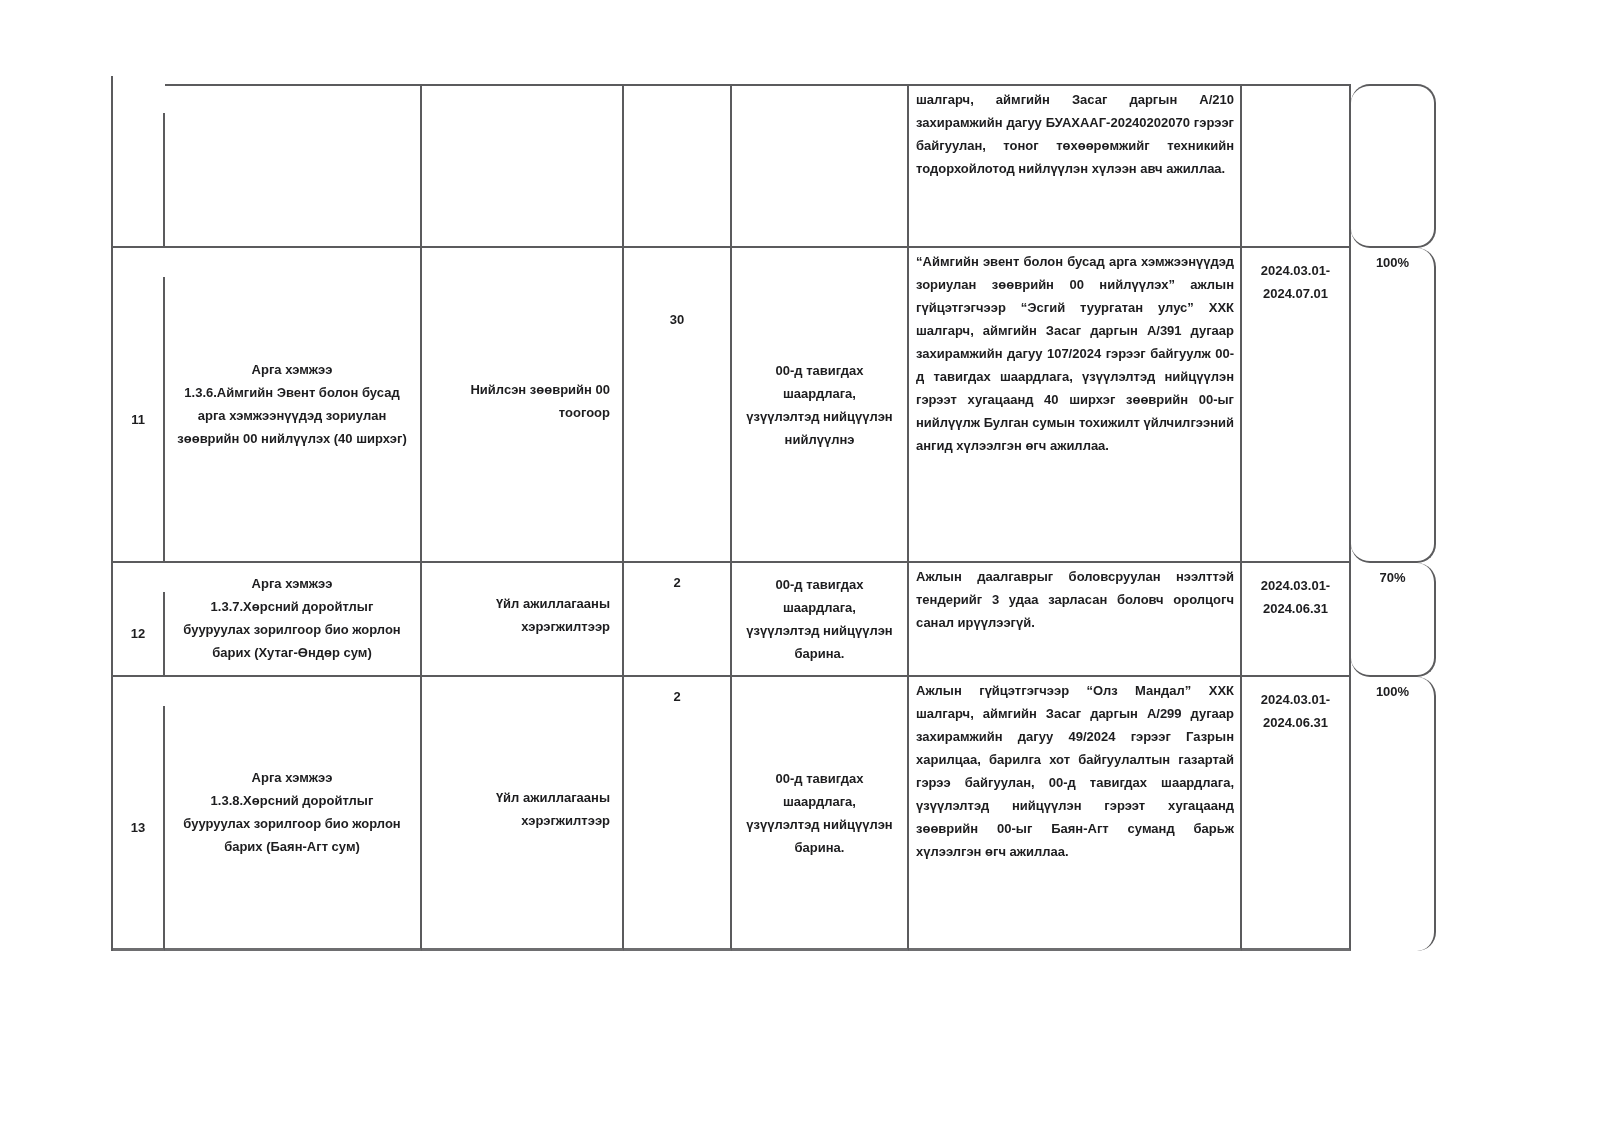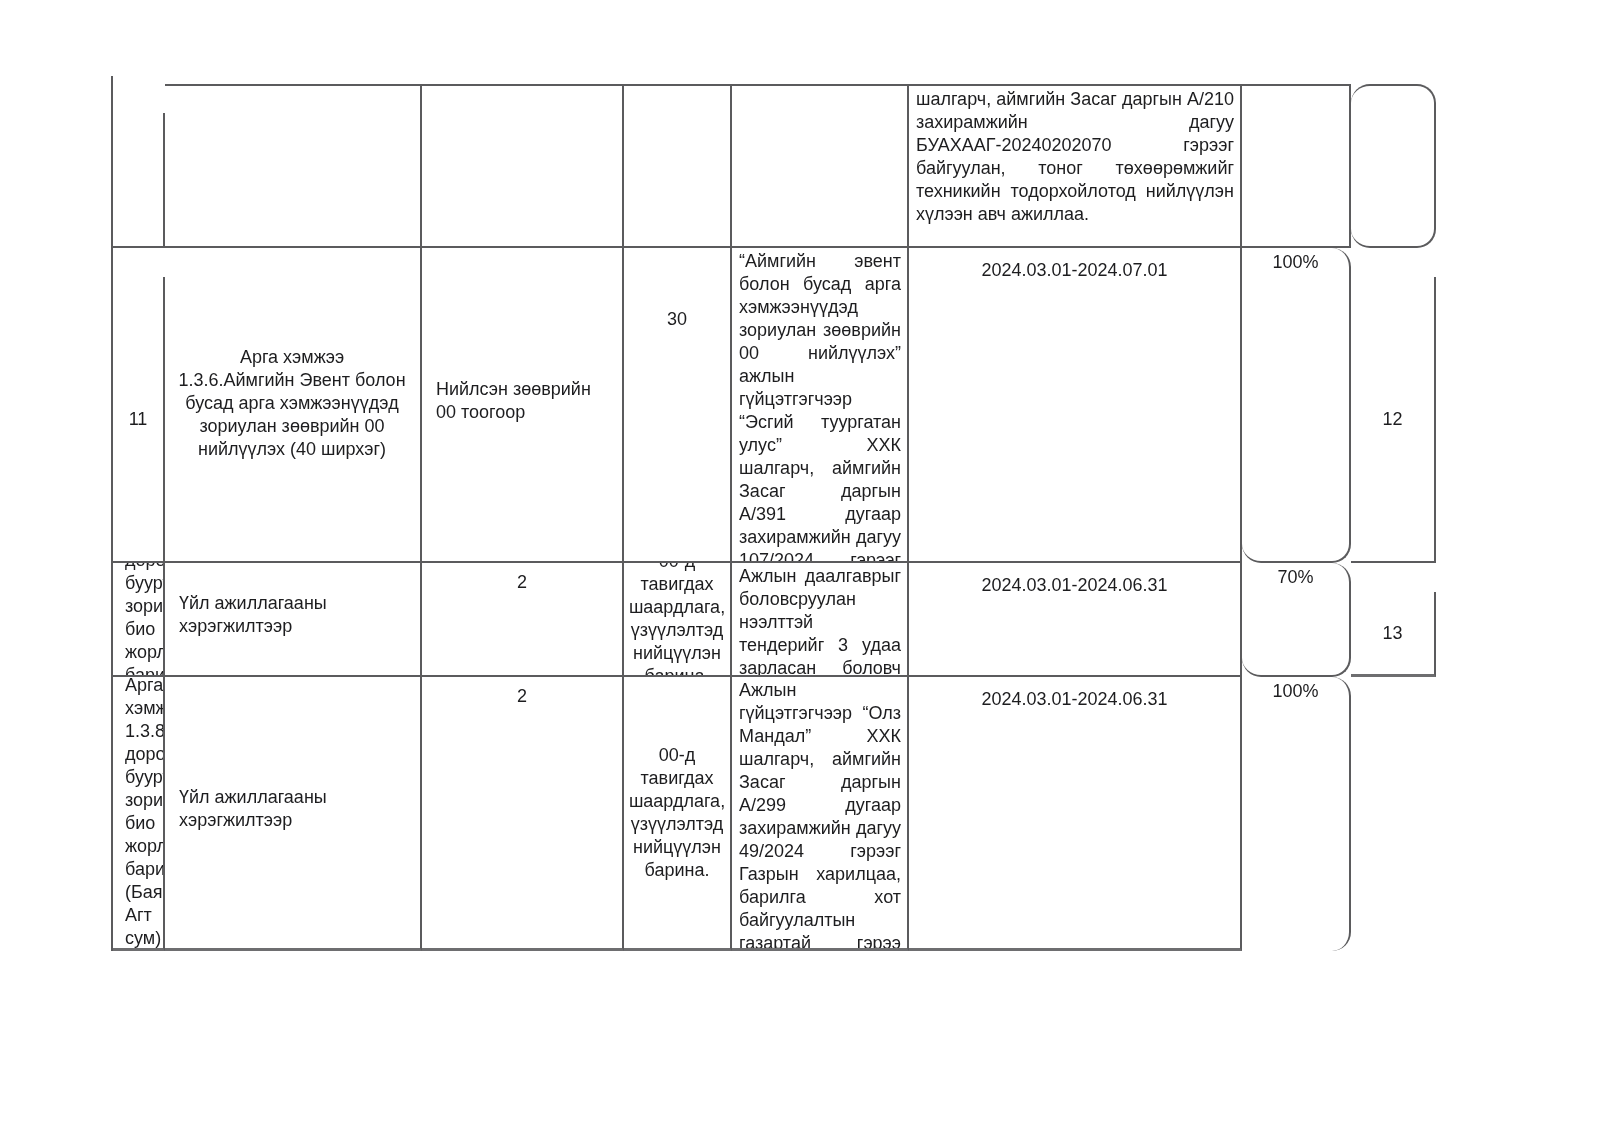--- a/index.html
+++ b/index.html
@@ -24,39 +24,40 @@
     position:absolute;left:111px;top:84px;
     display:grid;
     grid-template-columns:52px 257px 202px 108px 177px 333px 109px 85px;
     grid-template-rows:164px 315px 114px 274px;
     border-left:2px solid var(--line);
     background:#fff;
   }
   .cell{
     border-right:2px solid var(--line);
     border-bottom:2px solid var(--line);
-    font-size:18px;
+    font-size:13px;
     line-height:23px;
     overflow:hidden;
     display:flex;
     flex-direction:column;
+    font-weight:bold;
   }
   
   .r0{border-top:2px solid var(--line);}
   .r0.no-top{border-top:none;}
   
   .rl{border-bottom:3px solid #6e6e70;}
   .rl.no-bottom{border-bottom:none;}
 
   .v-mid{justify-content:center;}
   .v-top{justify-content:flex-start;}
 
   .c-num{align-items:center;text-align:center;margin-top:29px;}
   .c-act{padding:4px 13px 6px 12px;white-space:pre-line;text-align:center;}
-  .c-ind{padding:6px 12px 14px 14px;text-align:left;}
+  .c-ind{padding:6px 12px 14px 14px;text-align:right;}
   .c-tgt{text-align:center;padding-top:8px;}
   .c-tgt.deep{padding-top:60px;}
   .c-req{padding:4px 14px;text-align:center;align-items:center;}
   .c-res{padding:2px 6px 4px 7px;text-align:justify;text-justify:inter-word;}
   .c-per{padding:11px 9px;text-align:center;overflow-wrap:break-word;word-wrap:break-word;}
   .c-pct{padding:3px 4px;text-align:center;border-radius:19px;}
 </style>
 </head>
 <body>
 
@@ -72,20 +73,21 @@
     <div class="cell r0 c-req"></div>
     <div class="cell r0 c-res v-top">шалгарч, аймгийн Засаг даргын А/210 захирамжийн дагуу БУАХААГ-20240202070 гэрээг байгуулан, тоног төхөөрөмжийг техникийн тодорхойлотод нийлүүлэн хүлээн авч ажиллаа.</div>
     <div class="cell r0 c-per"></div>
     <div class="cell r0 c-pct"></div>
 
     <div class="cell c-num v-mid">11</div>
     <div class="cell c-act v-mid">Арга хэмжээ
 1.3.6.Аймгийн Эвент болон бусад арга хэмжээнүүдэд зориулан зөөврийн 00 нийлүүлэх (40 ширхэг)</div>
     <div class="cell c-ind v-mid">Нийлсэн зөөврийн 00 тоогоор</div>
     <div class="cell c-tgt deep v-top">30</div>
+    <div class="cell c-req v-mid">00-д тавигдах шаардлага, үзүүлэлтэд нийцүүлэн нийлүүлнэ</div>
     <div class="cell c-res v-top">“Аймгийн эвент болон бусад арга хэмжээнүүдэд зориулан зөөврийн 00 нийлүүлэх” ажлын гүйцэтгэгчээр “Эсгий туургатан улус” ХХК шалгарч, аймгийн Засаг даргын А/391 дугаар захирамжийн дагуу 107/2024 гэрээг байгуулж 00-д тавигдах шаардлага, үзүүлэлтэд нийцүүлэн гэрээт хугацаанд 40 ширхэг зөөврийн 00-ыг нийлүүлж Булган сумын тохижилт үйлчилгээний ангид хүлээлгэн өгч ажиллаа.</div>
     <div class="cell c-per v-top">2024.03.01-2024.07.01</div>
     <div class="cell c-pct v-top">100%</div>
 
     <div class="cell c-num v-mid">12</div>
     <div class="cell c-act v-mid">Арга хэмжээ
 1.3.7.Хөрсний доройтлыг бууруулах зорилгоор био жорлон барих (Хутаг-Өндөр сум)</div>
     <div class="cell c-ind v-mid">Үйл ажиллагааны хэрэгжилтээр</div>
     <div class="cell c-tgt v-top">2</div>
     <div class="cell c-req v-mid">00-д тавигдах шаардлага, үзүүлэлтэд нийцүүлэн барина.</div>

